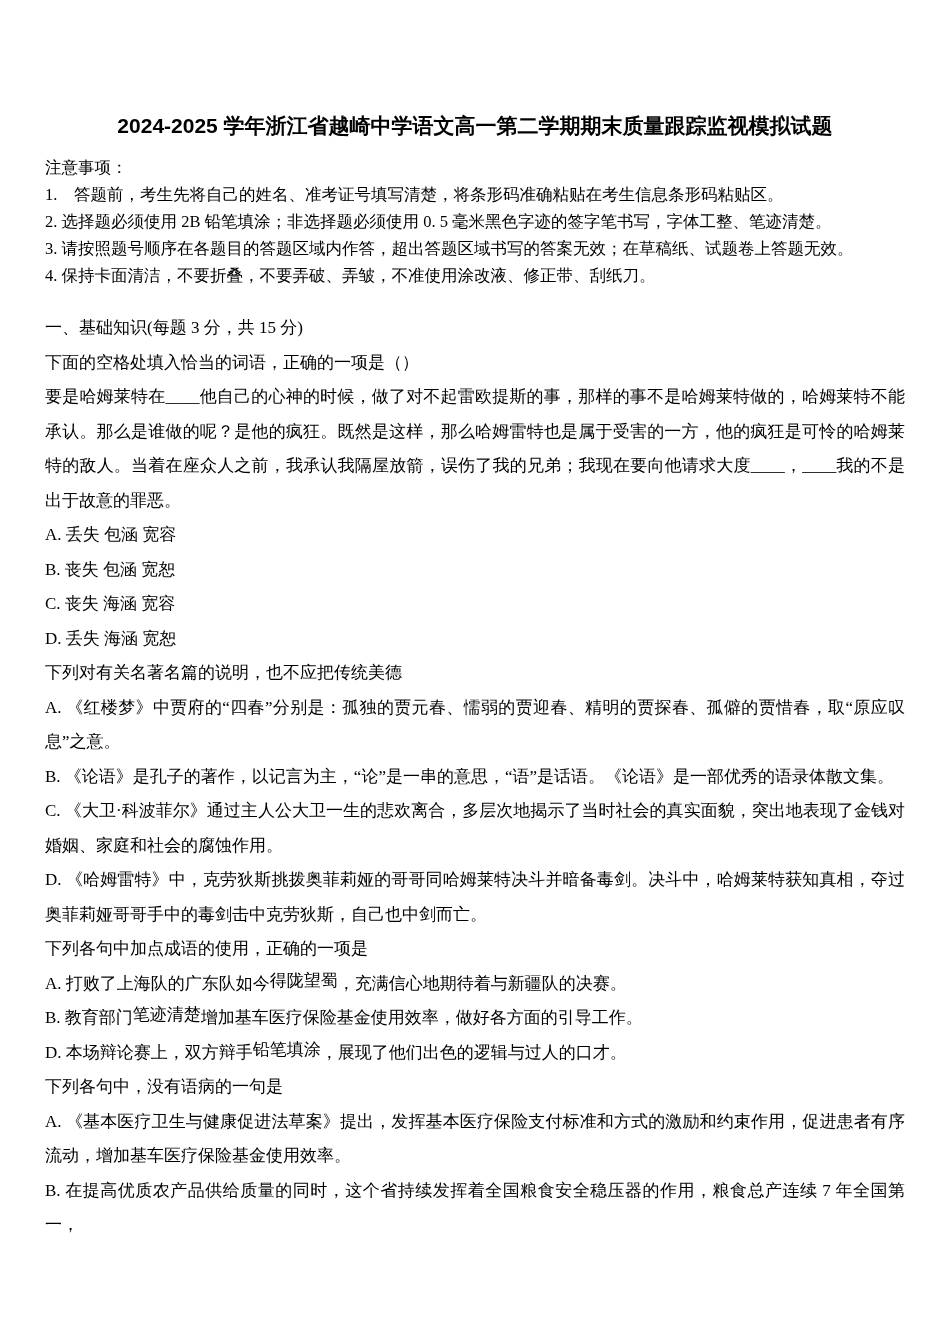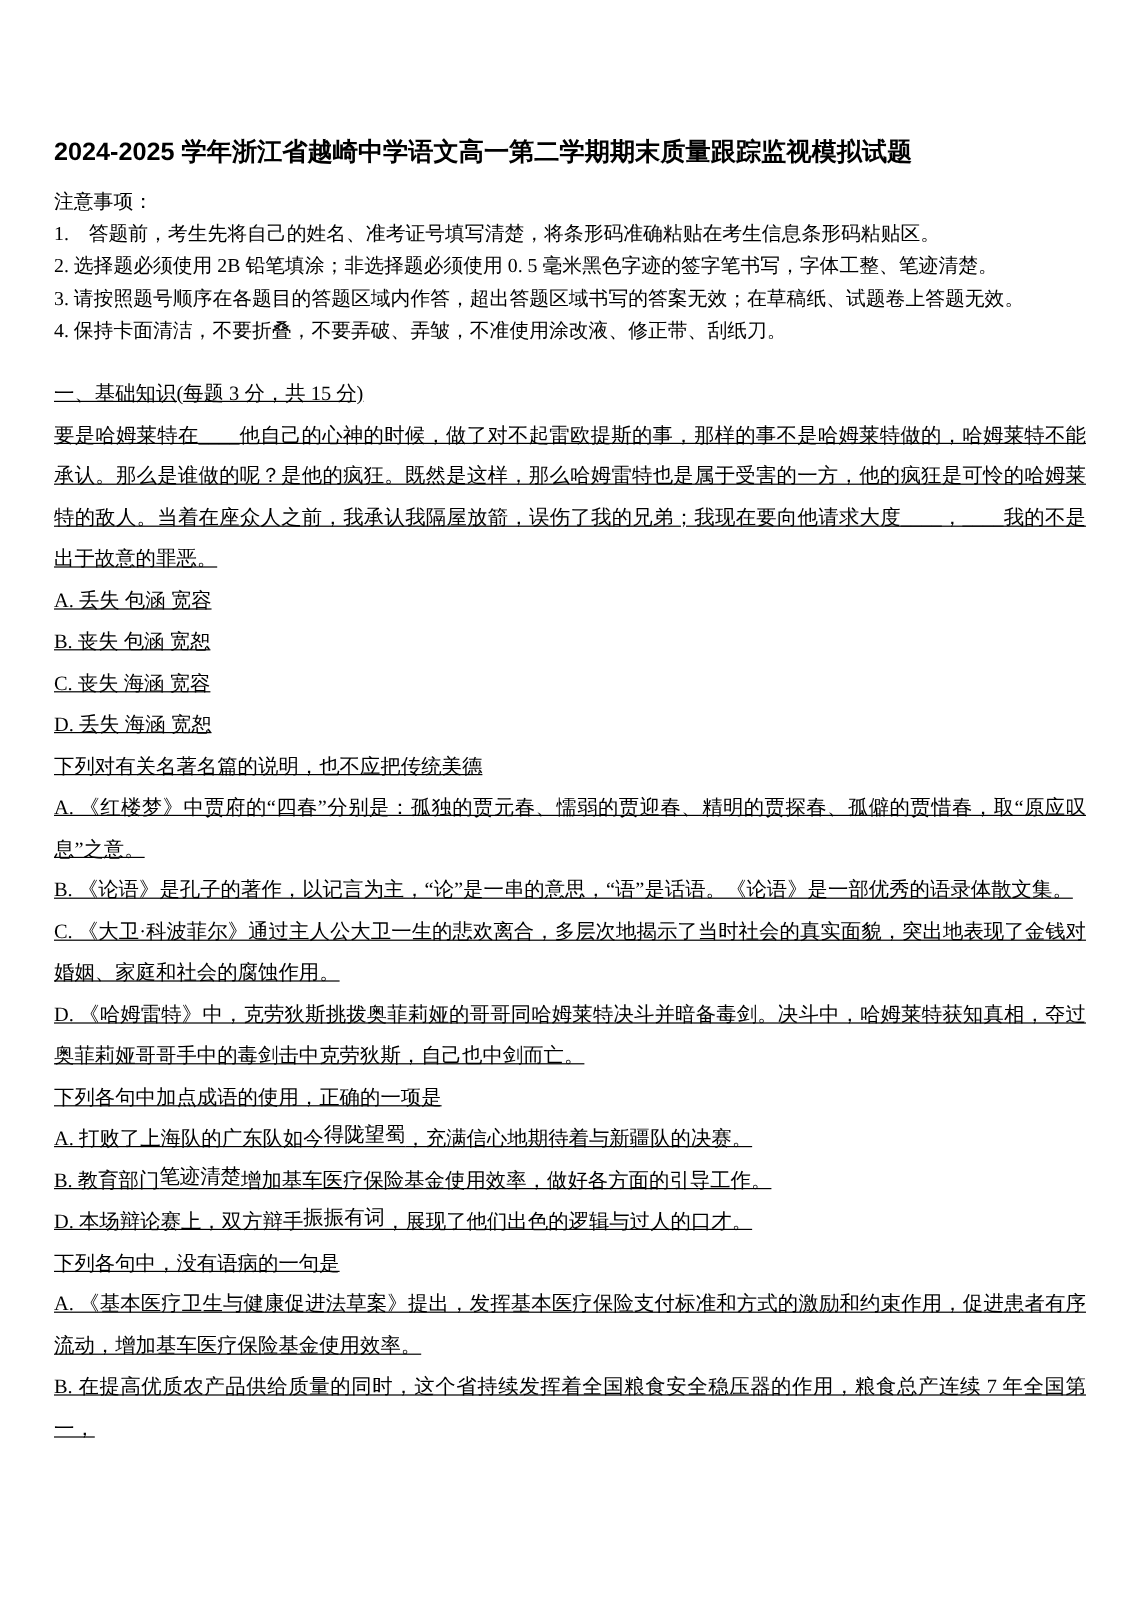--- a/index.html
+++ b/index.html
@@ -4,28 +4,28 @@
 <style>
   html, body { margin: 0; padding: 0; background: #ffffff; }
   body {
     width: 950px; height: 1344px; overflow: hidden;
     color: #000000;
     font-family: "Liberation Serif", "DejaVu Serif", serif;
   }
   .page { padding: 112px 45px 0 45px; box-sizing: border-box; }
   .title {
     margin: 0 0 14px 0;
-    text-align: left;
+    text-align: center;
     font-size: 21px;
     font-weight: bold;
     font-family: "Liberation Sans", "DejaVu Sans", sans-serif;
   }
   .notice { margin-top: 12px; }
   .notice p { margin: 0; font-size: 16.5px; line-height: 27px; }
-  .qa { margin-top: 22px; text-decoration: underline; }
+  .qa { margin-top: 22px; }
   .qa p {
     margin: 0;
     font-size: 17px;
     line-height: 34.5px;
     text-align: justify;
   }
   .opt-em { position: relative; top: -3px; }
   .last-opt { margin-top: 20px; }
 </style>
 </head>
@@ -39,35 +39,36 @@
     <p>注意事项：</p>
     <p>1.　答题前，考生先将自己的姓名、准考证号填写清楚，将条形码准确粘贴在考生信息条形码粘贴区。</p>
     <p>2. 选择题必须使用 2B 铅笔填涂；非选择题必须使用 0. 5 毫米黑色字迹的签字笔书写，字体工整、笔迹清楚。</p>
     <p>3. 请按照题号顺序在各题目的答题区域内作答，超出答题区域书写的答案无效；在草稿纸、试题卷上答题无效。</p>
     <p>4. 保持卡面清洁，不要折叠，不要弄破、弄皱，不准使用涂改液、修正带、刮纸刀。</p>
   </div>
 
   <div class="qa">
     <p>一、基础知识(每题 3 分，共 15 分)</p>
 
+    <p>下面的空格处填入恰当的词语，正确的一项是（）</p>
     <p>要是哈姆莱特在____他自己的心神的时候，做了对不起雷欧提斯的事，那样的事不是哈姆莱特做的，哈姆莱特不能承认。那么是谁做的呢？是他的疯狂。既然是这样，那么哈姆雷特也是属于受害的一方，他的疯狂是可怜的哈姆莱特的敌人。当着在座众人之前，我承认我隔屋放箭，误伤了我的兄弟；我现在要向他请求大度____，____我的不是出于故意的罪恶。</p>
     <p>A. 丢失 包涵 宽容</p>
     <p>B. 丧失 包涵 宽恕</p>
     <p>C. 丧失 海涵 宽容</p>
     <p>D. 丢失 海涵 宽恕</p>
 
     <p>下列对有关名著名篇的说明，也不应把传统美德</p>
     <p>A. 《红楼梦》中贾府的“四春”分别是：孤独的贾元春、懦弱的贾迎春、精明的贾探春、孤僻的贾惜春，取“原应叹息”之意。</p>
     <p>B. 《论语》是孔子的著作，以记言为主，“论”是一串的意思，“语”是话语。《论语》是一部优秀的语录体散文集。</p>
     <p>C. 《大卫·科波菲尔》通过主人公大卫一生的悲欢离合，多层次地揭示了当时社会的真实面貌，突出地表现了金钱对婚姻、家庭和社会的腐蚀作用。</p>
     <p>D. 《哈姆雷特》中，克劳狄斯挑拨奥菲莉娅的哥哥同哈姆莱特决斗并暗备毒剑。决斗中，哈姆莱特获知真相，夺过奥菲莉娅哥哥手中的毒剑击中克劳狄斯，自己也中剑而亡。</p>
 
     <p>下列各句中加点成语的使用，正确的一项是</p>
     <p><span>A. 打败了上海队的广东队如今</span><span class="opt-em">得陇望蜀</span><span>，充满信心地期待着与新疆队的决赛。</span></p>
     <p><span>B. 教育部门</span><span class="opt-em">笔迹清楚</span><span>增加基车医疗保险基金使用效率，做好各方面的引导工作。</span></p>
-    <p><span>D. 本场辩论赛上，双方辩手</span><span class="opt-em">振振有词</span><span>，展现了他们出色的逻辑与过人的口才。</span></p>
+    <p><span>D. 本场辩论赛上，双方辩手</span><span class="opt-em">铅笔填涂</span><span>，展现了他们出色的逻辑与过人的口才。</span></p>
 
     <p>下列各句中，没有语病的一句是</p>
     <p>A. 《基本医疗卫生与健康促进法草案》提出，发挥基本医疗保险支付标准和方式的激励和约束作用，促进患者有序流动，增加基车医疗保险基金使用效率。</p>
     <p class="last-opt">B. 在提高优质农产品供给质量的同时，这个省持续发挥着全国粮食安全稳压器的作用，粮食总产连续 7 年全国第一，</p>
   </div>
 
 </div>
 
 </body></html>

